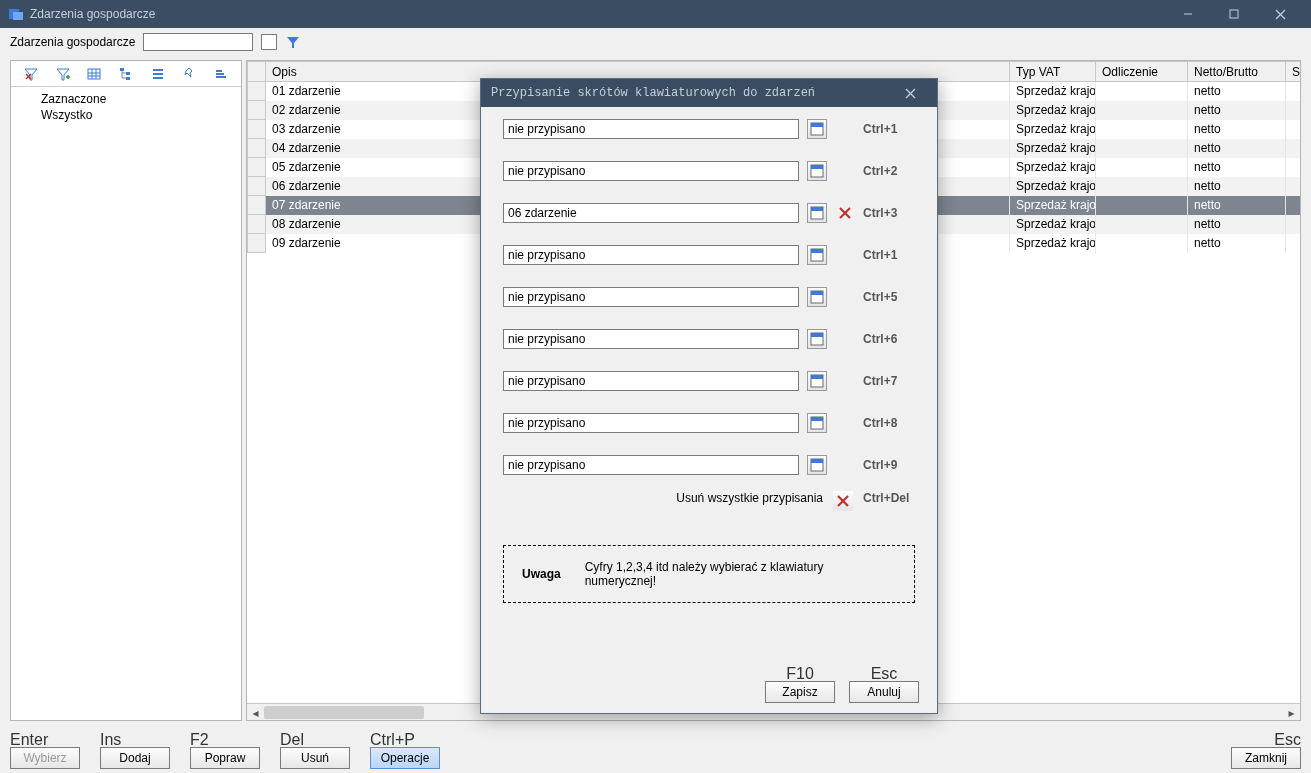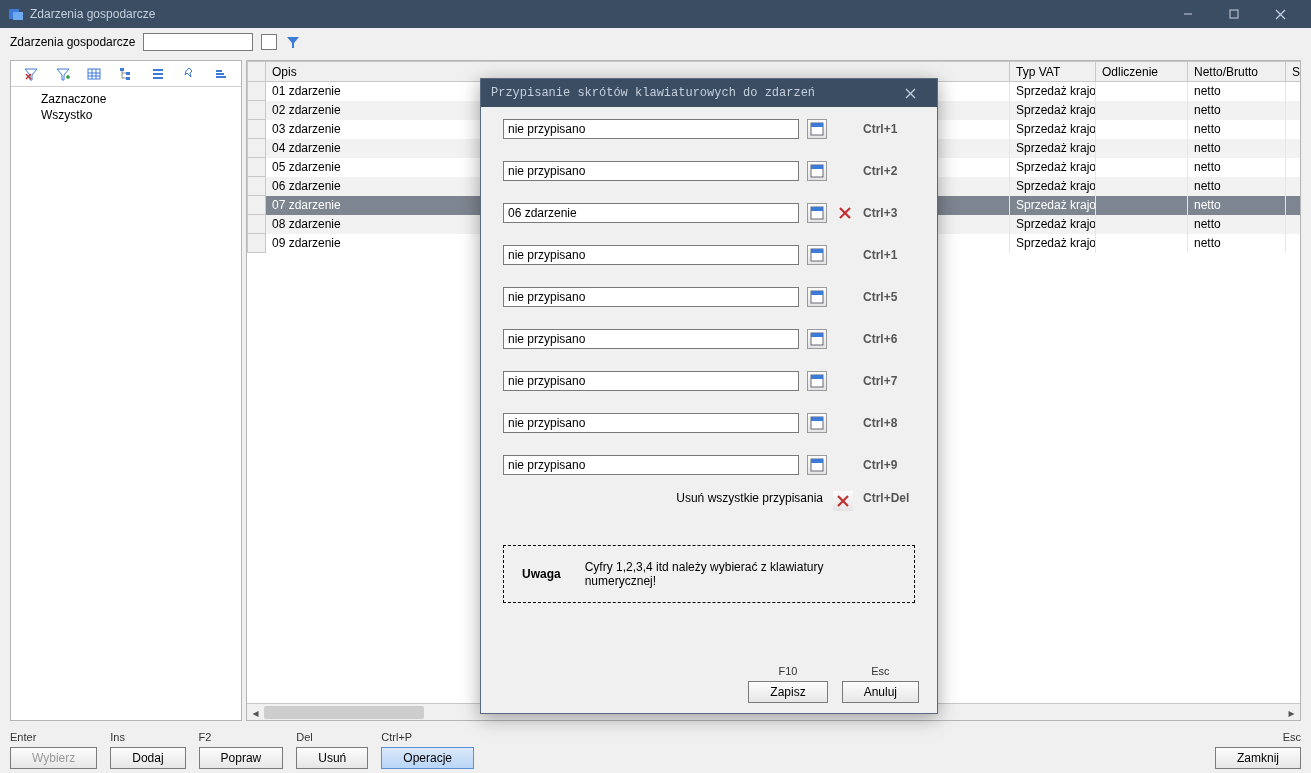--- a/index.html
+++ b/index.html
@@ -23,24 +23,24 @@
   .tbl { width: 100%; border-collapse: collapse; table-layout: fixed; }
   .tbl th { background: #f0f0f0; border: 1px solid #c8c8c8; text-align: left; padding: 2px 6px; font-weight: normal; height: 20px; }
   .tbl td { border-left: 1px solid #e6e6e6; border-right: 1px solid #e6e6e6; padding: 1px 6px; height: 19px; white-space: nowrap; overflow: hidden; }
   .tbl tr.even td { background: #fff; }
   .tbl tr.odd td { background: #f2f2f2; }
   .tbl tr.sel td { background: #7d8590; color: #fff; }
   .rowhead { width: 18px; background: #f0f0f0 !important; border: 1px solid #c8c8c8 !important; }
   .hscroll { position: absolute; left: 0; right: 0; bottom: 0; height: 17px; background: #f0f0f0; border-top: 1px solid #c8c8c8; }
   .hscroll .thumb { position: absolute; left: 17px; top: 2px; width: 160px; height: 13px; background: #cdcdcd; border-radius: 2px; }
   .hscroll .arrow { position: absolute; top: 0; width: 17px; height: 17px; display:flex;align-items:center;justify-content:center;color:#555; }
-  .bottombar { position: absolute; left: 0; right: 0; bottom: 0; height: 52px; padding: 4px 10px; display: flex; align-items: flex-end; gap: 13px; }
+  .bottombar { position: absolute; left: 0; right: 0; bottom: 0; height: 52px; padding: 4px 10px; display: flex; align-items: flex-end; gap: 20px; }
   .btncol { display: flex; flex-direction: column; align-items: flex-start; }
-  .hint { font-size: 11px; color: #333; margin-bottom: 2px; height: 14px; }
-  .btn { min-width: 70px; height: 22px; border: 1px solid #7a7a7a; background: linear-gradient(#fdfdfd,#e6e6e6); padding: 0 21px; cursor: default; }
+  .hint { font-size: 16px; color: #333; margin-bottom: 2px; height: 14px; }
+  .btn { min-width: 70px; height: 22px; border: 1px solid #7a7a7a; background: linear-gradient(#fdfdfd,#e6e6e6); padding: 0 4px; cursor: default; }
   .btn.disabled { color: #9a9a9a; }
   .btn.active { background: linear-gradient(#dbe9fb,#b9d5f6); border-color:#5a8fd6; }
   .spacer { flex: 1; }
   
   .dialog { position: absolute; left: 480px; top: 50px; width: 458px; height: 636px; background: #f0f0f0; border: 1px solid #5a6b80; box-shadow: 0 4px 18px rgba(0,0,0,.35); z-index: 50; }
   .dlg-title { height: 28px; background: #3b4d63; color: #c5cfdc; display: flex; align-items: center; padding: 0 10px; }
   .dlg-title .t { flex: 1; font-family: Liberation Mono, monospace; }
   .dlg-close { width: 34px; height: 28px; display:flex;align-items:center;justify-content:center;color:#c5cfdc; }
   .dlg-body { padding: 12px 22px 8px 22px; }
   .assignrow { display: flex; align-items: center; gap: 8px; margin-bottom: 22px; }

